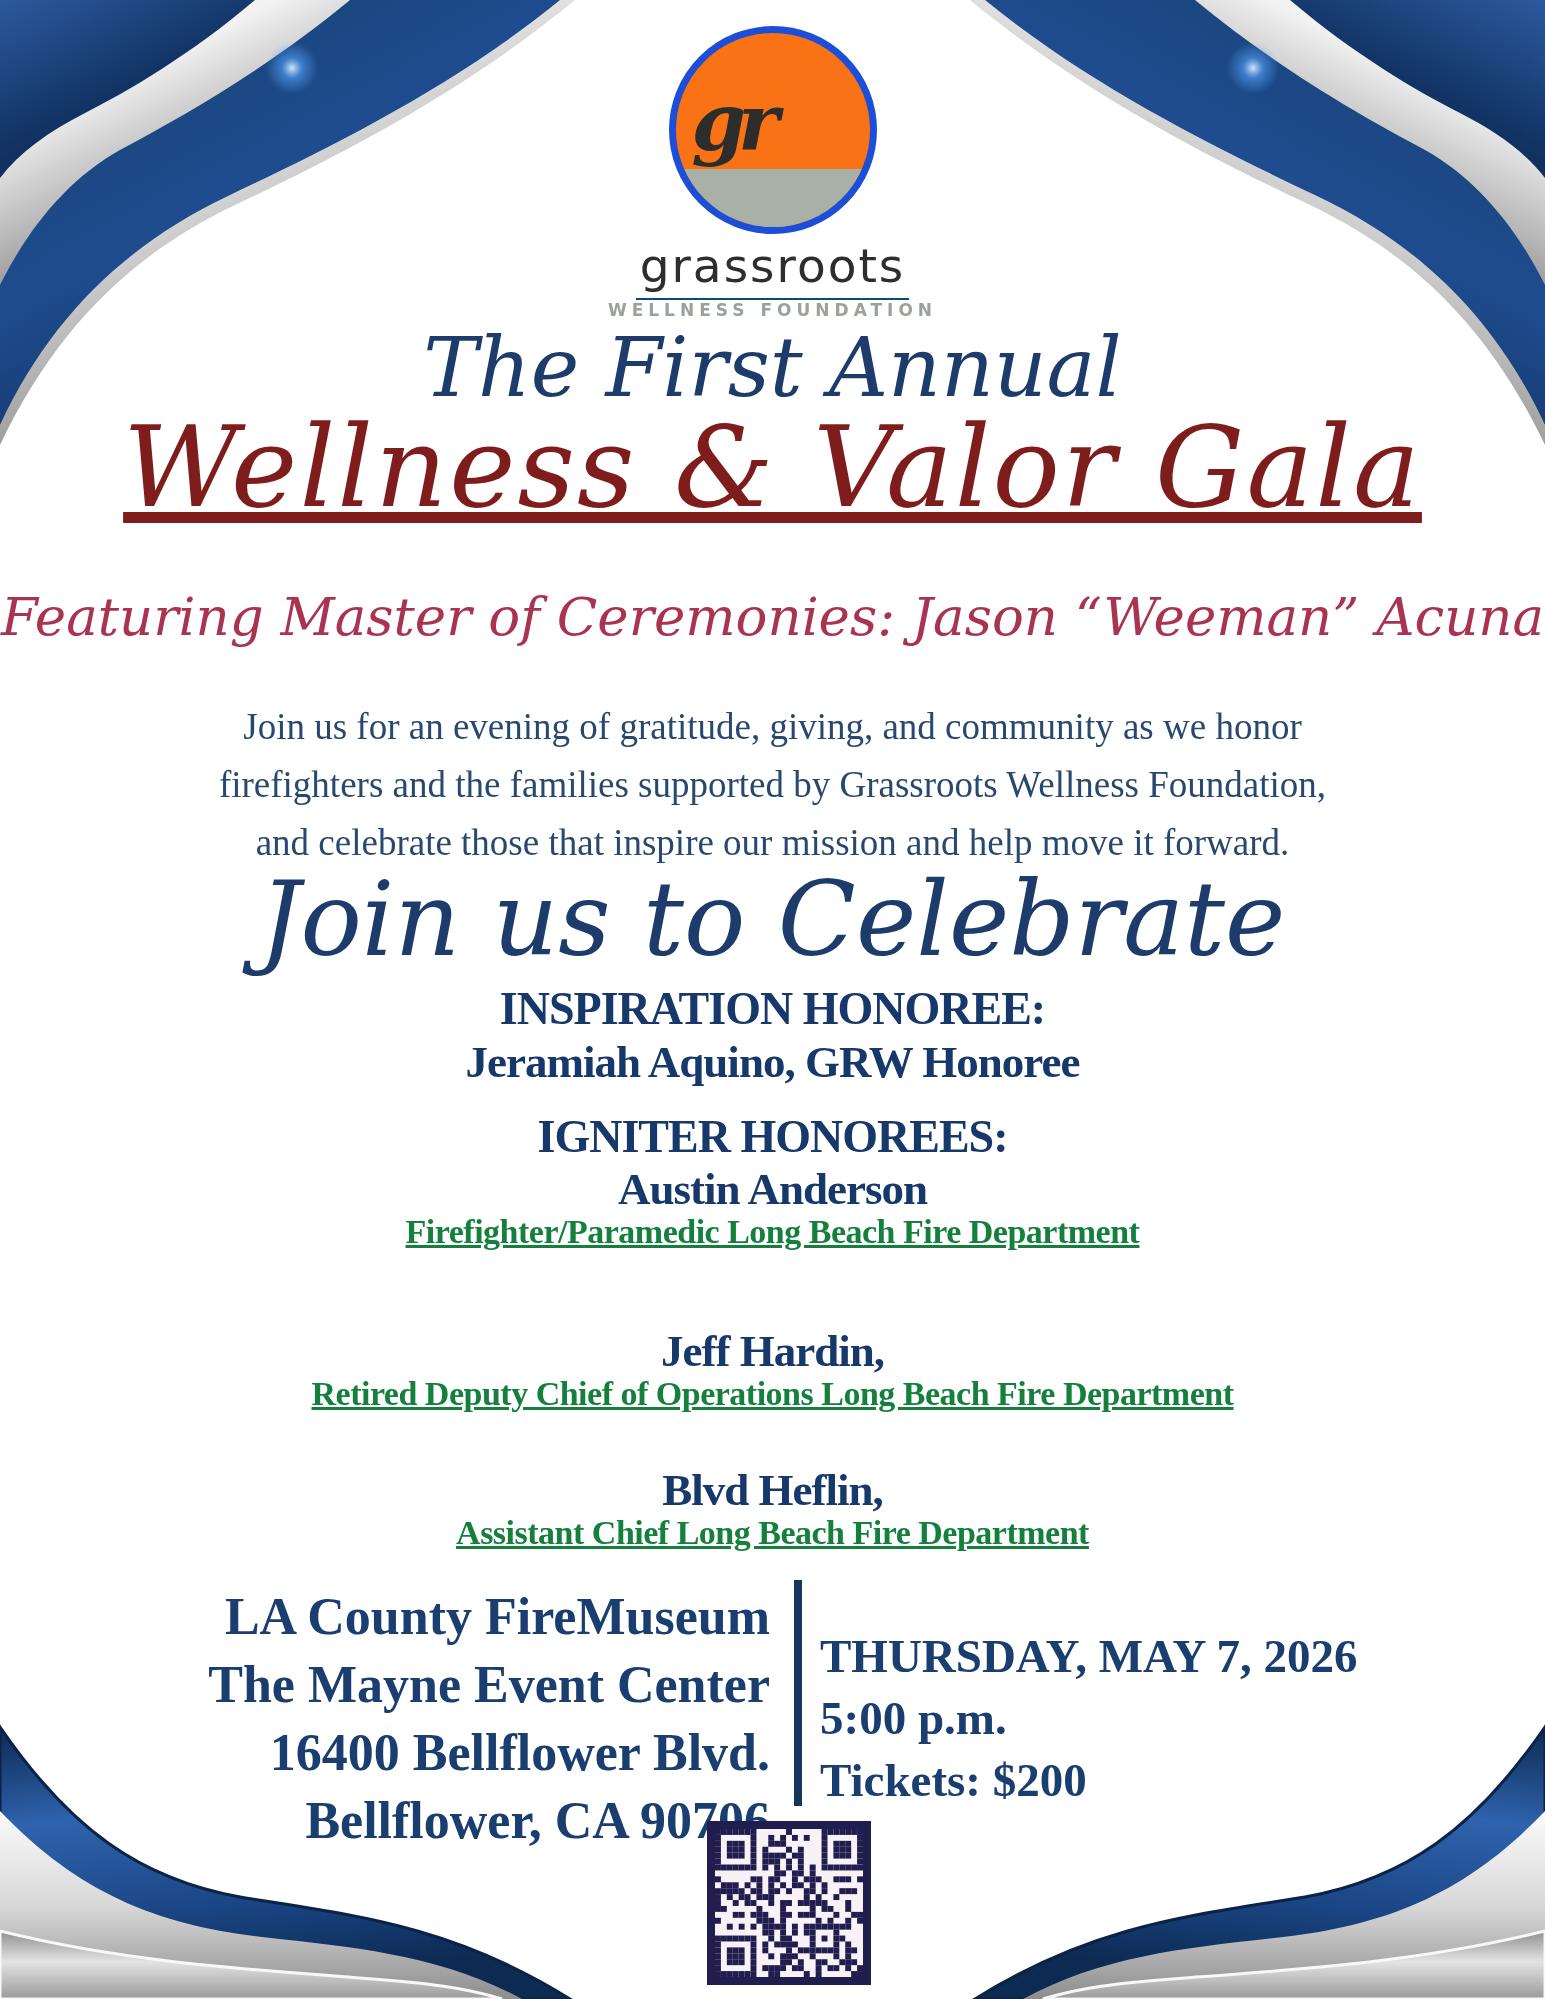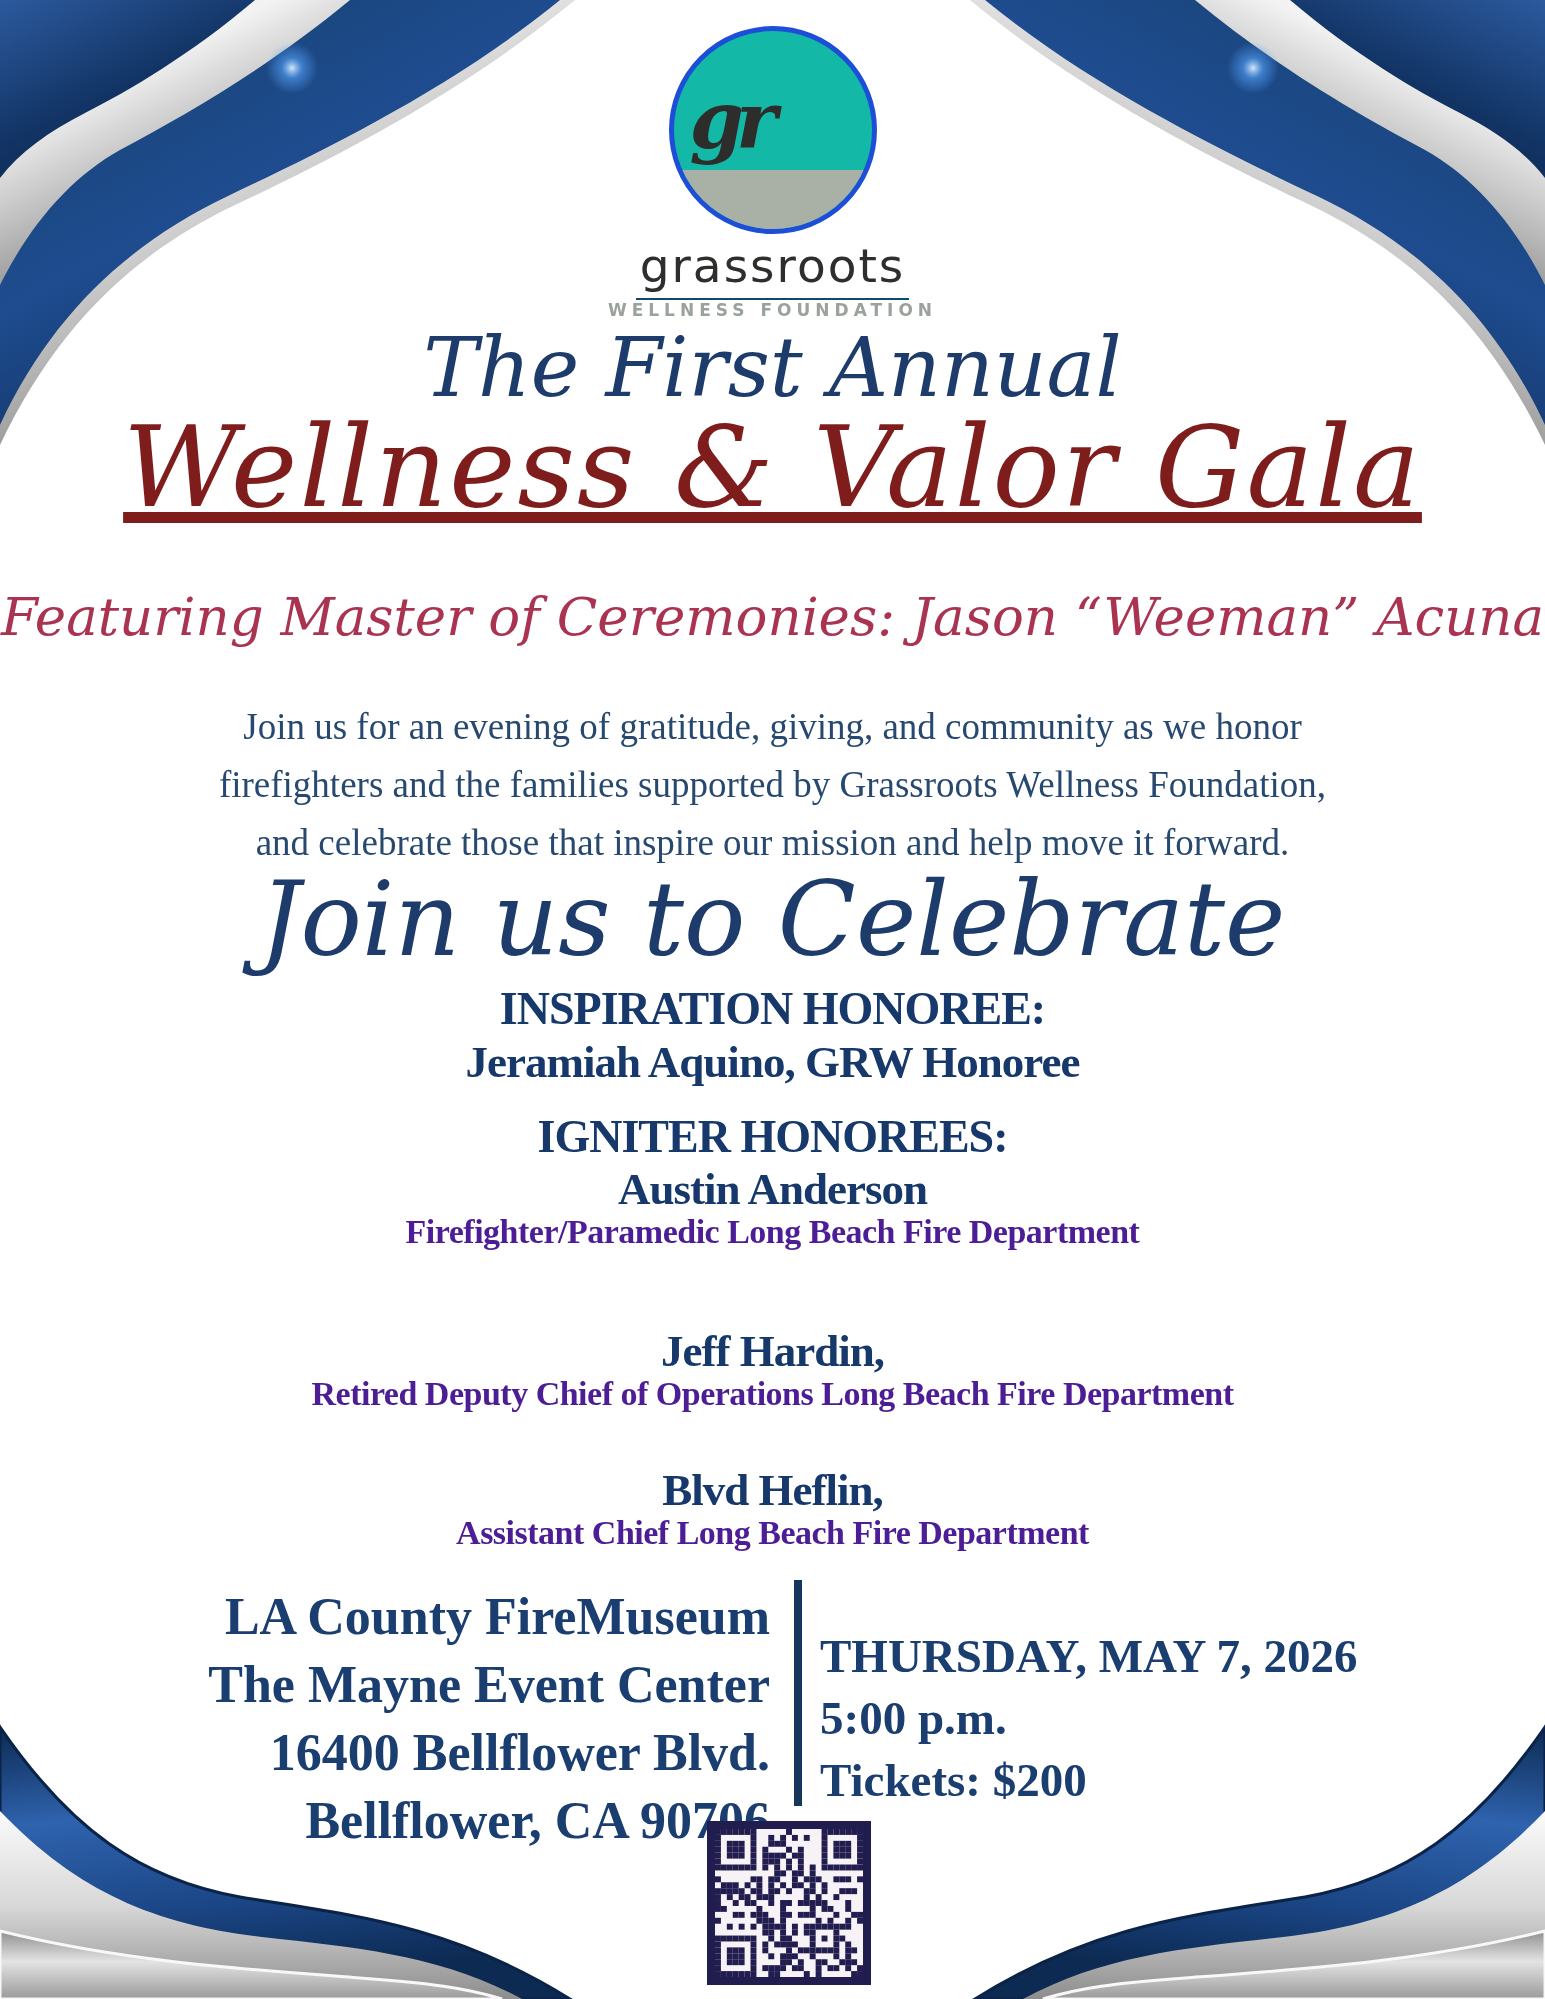--- a/index.html
+++ b/index.html
@@ -7,39 +7,39 @@
         font-family:"Liberation Serif", serif;}
   .abs{position:absolute;left:0;right:0;text-align:center;}
   
   .corner{position:absolute;pointer-events:none;}
   .corner.tl{top:0;left:0;}
   .corner.tr{top:0;right:0;transform:scaleX(-1);}
   .corner.bl{bottom:0;left:0;}
   .corner.br{bottom:0;right:0;transform:scaleX(-1);}
   
   .logo-circle{position:absolute;top:26px;left:50%;margin-left:-104px;width:208px;height:208px;
-    border:5px solid #1d4ed8;border-radius:50%;background:#14b8a6;overflow:hidden;box-sizing:border-box;}
+    border:7px solid #1d4ed8;border-radius:50%;background:#f97316;overflow:hidden;box-sizing:border-box;}
   .logo-fill{position:absolute;left:0;right:0;bottom:0;height:30%;background:#a9b0a6;}
   .logo-monogram{position:absolute;left:16px;top:44px;font-family:"DejaVu Serif",serif;
     font-style:italic;font-weight:bold;font-size:78px;color:#2d2d2b;letter-spacing:-8px;}
   .wordmark{top:238px;font-family:"DejaVu Sans",sans-serif;font-size:47px;font-weight:500;color:#2e2e2c;letter-spacing:2px;}
   .wordmark span{display:inline-block;border-bottom:2px solid #0c4a6e;padding:0 4px 5px 4px;}
   .tagline{top:300px;font-family:"DejaVu Sans",sans-serif;font-size:17px;font-weight:bold;
     color:#9aa29b;letter-spacing:5px;}
   
   .script{font-family:"DejaVu Serif",serif;font-style:italic;}
   .kicker{top:320px;font-size:82px;color:#1d3c6b;}
   .title{top:402px;font-size:112px;color:#7f1d1d;letter-spacing:2px;text-decoration:underline;}
   .mc{top:586px;font-size:53px;color:#a93351;}
   
   .intro{top:698px;font-size:37px;line-height:58px;color:#27496f;}
   .celebrate{top:860px;font-size:102px;color:#1d3c6b;}
   .hon-heading{font-size:46px;font-weight:bold;color:#16386a;letter-spacing:-1px;}
   .hon-name{font-size:45px;font-weight:bold;color:#16386a;letter-spacing:-1px;}
-  .hon-role{font-size:34px;font-weight:bold;color:#4c1d95;letter-spacing:-0.5px;}
+  .hon-role{font-size:34px;font-weight:bold;color:#15803d;letter-spacing:-0.5px;text-decoration:underline;}
   
   .venue{position:absolute;top:1583px;right:775px;text-align:right;font-size:52px;font-weight:bold;
     color:#1a3e6f;line-height:68px;white-space:nowrap;}
   .divider{position:absolute;left:794px;top:1580px;width:8px;height:226px;background:#16365e;}
   .schedule{position:absolute;left:820px;top:1625px;text-align:left;font-size:47px;font-weight:bold;
     color:#1a3e6f;line-height:62px;white-space:nowrap;}
   
   .qr{position:absolute;left:707px;top:1821px;width:164px;height:164px;background:#221d4f;
     box-sizing:border-box;padding:8px;}
   .qr svg{display:block;width:148px;height:148px;background:#f7f2f5;}

